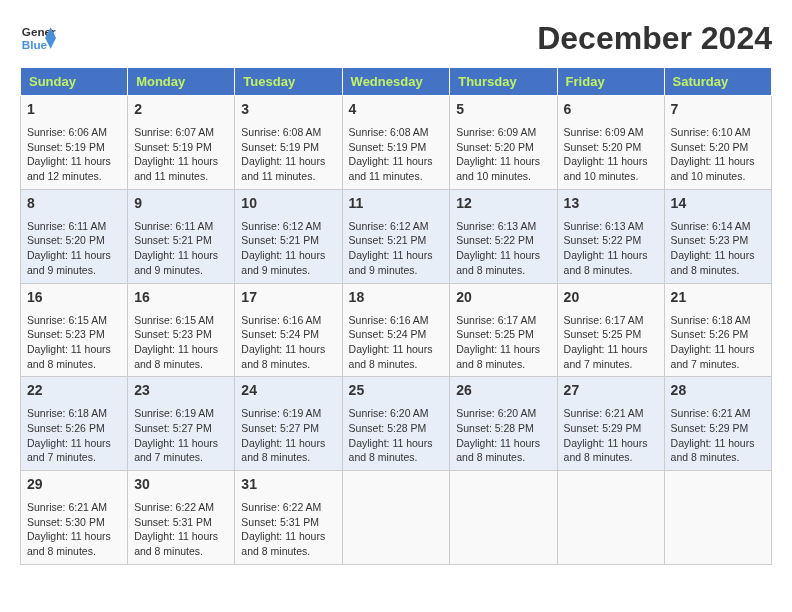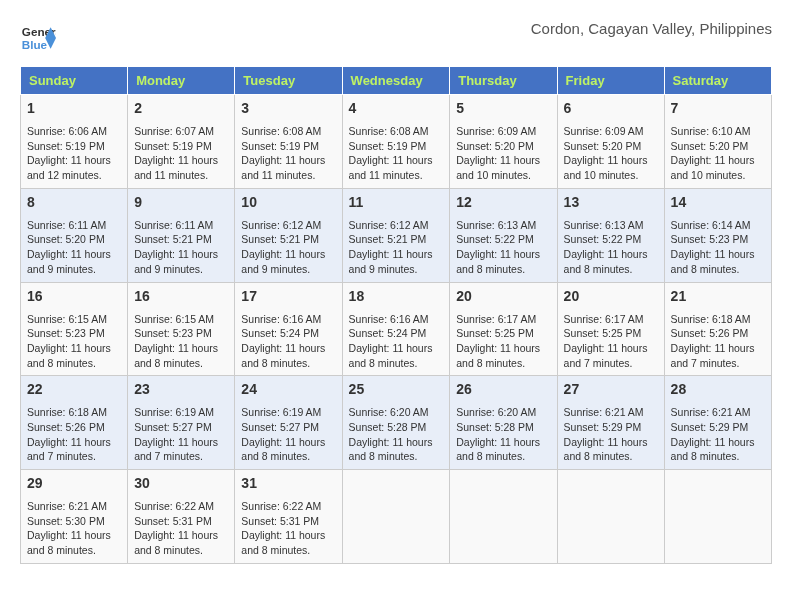--- a/index.html
+++ b/index.html
@@ -89,21 +89,21 @@
 
 <div class="header-section">
   <div class="logo">
     <svg class="logo-icon" viewBox="0 0 40 40">
       <text x="2" y="18" font-size="13" font-weight="bold" fill="#333" font-family="Arial">General</text>
       <text x="2" y="32" font-size="13" font-weight="bold" fill="#4a90d9" font-family="Arial">Blue</text>
       <polygon points="34,8 40,20 34,32 28,20" fill="#4a90d9"></polygon>
     </svg>
   </div>
   <div class="title-block">
-    <div class="location-title">Cordon, Cagayan Valley, Philippines</div>
+    <div class="month-title">December 2024</div>
   </div>
 </div>
 
 <table class="calendar-table">
   <thead>
     <tr>
     <th>Sunday</th>
         <th>Monday</th>
         <th>Tuesday</th>
         <th>Wednesday</th>

